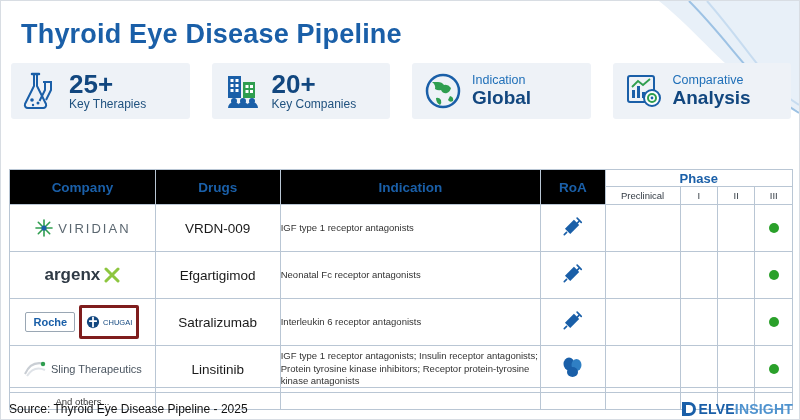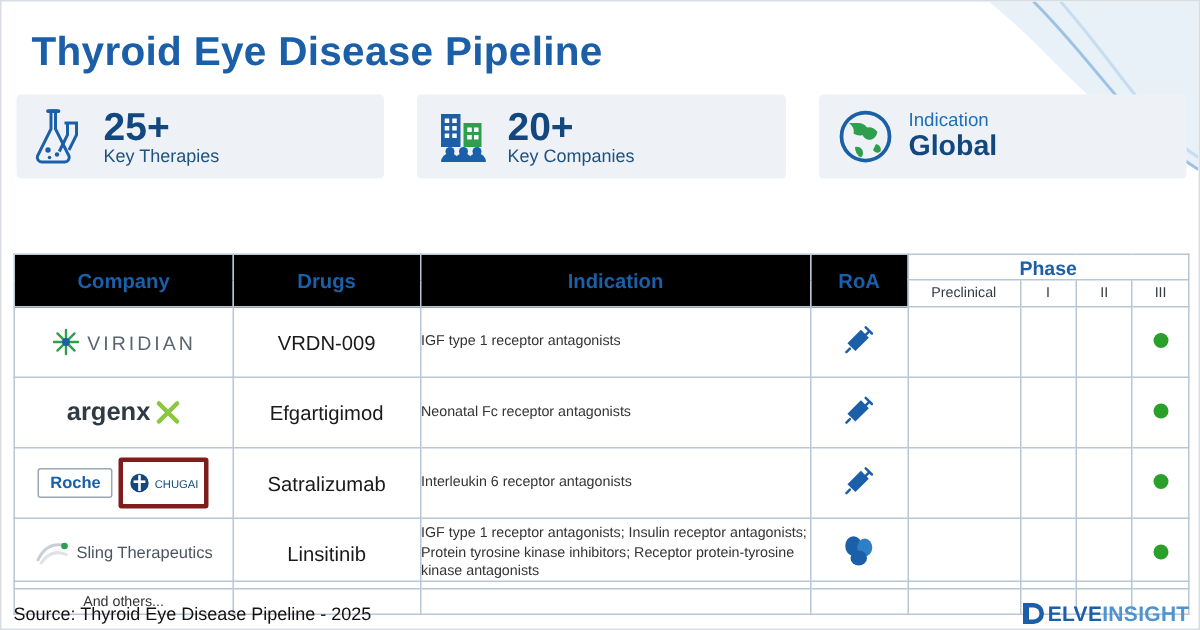--- a/index.html
+++ b/index.html
@@ -311,20 +311,38 @@
           <path d="M14 28 q3 -1 5 2 q1 3 -1 5 q-4 -2 -4 -7 Z" fill="#2f9e4f"></path>
           <path d="M28 26 q4 1 3 5 q-3 2 -5 -1 Z" fill="#2f9e4f"></path>
         </svg>
       </span>
       <span class="txt">
         <span class="top-small">Indication</span>
         <span class="bot-big">Global</span>
       </span>
     </div>
 
+    <div class="kpi">
+      <span class="icon">
+        <svg width="42" height="42" viewBox="0 0 42 42">
+          <rect x="5" y="6" width="26" height="26" rx="2" fill="none" stroke="#1a5fa8" stroke-width="2"></rect>
+          <rect x="9" y="20" width="3" height="8" fill="#1a5fa8"></rect>
+          <rect x="14" y="16" width="3" height="12" fill="#1a5fa8"></rect>
+          <rect x="19" y="22" width="3" height="6" fill="#1a5fa8"></rect>
+          <path d="M9 17 L15 11 L20 15 L27 9" fill="none" stroke="#2f9e4f" stroke-width="1.8"></path>
+          <circle cx="29" cy="28" r="8" fill="#ffffff" stroke="#1a5fa8" stroke-width="2"></circle>
+          <circle cx="29" cy="28" r="4" fill="none" stroke="#2f9e4f" stroke-width="2"></circle>
+          <circle cx="29" cy="28" r="1.4" fill="#1a5fa8"></circle>
+        </svg>
+      </span>
+      <span class="txt">
+        <span class="top-small">Comparative</span>
+        <span class="bot-big">Analysis</span>
+      </span>
+    </div>
 
   </div>
 
 
   <table class="pipeline">
     <colgroup>
       <col style="width:140px">
       <col style="width:120px">
       <col style="width:250px">
       <col style="width:62px">

